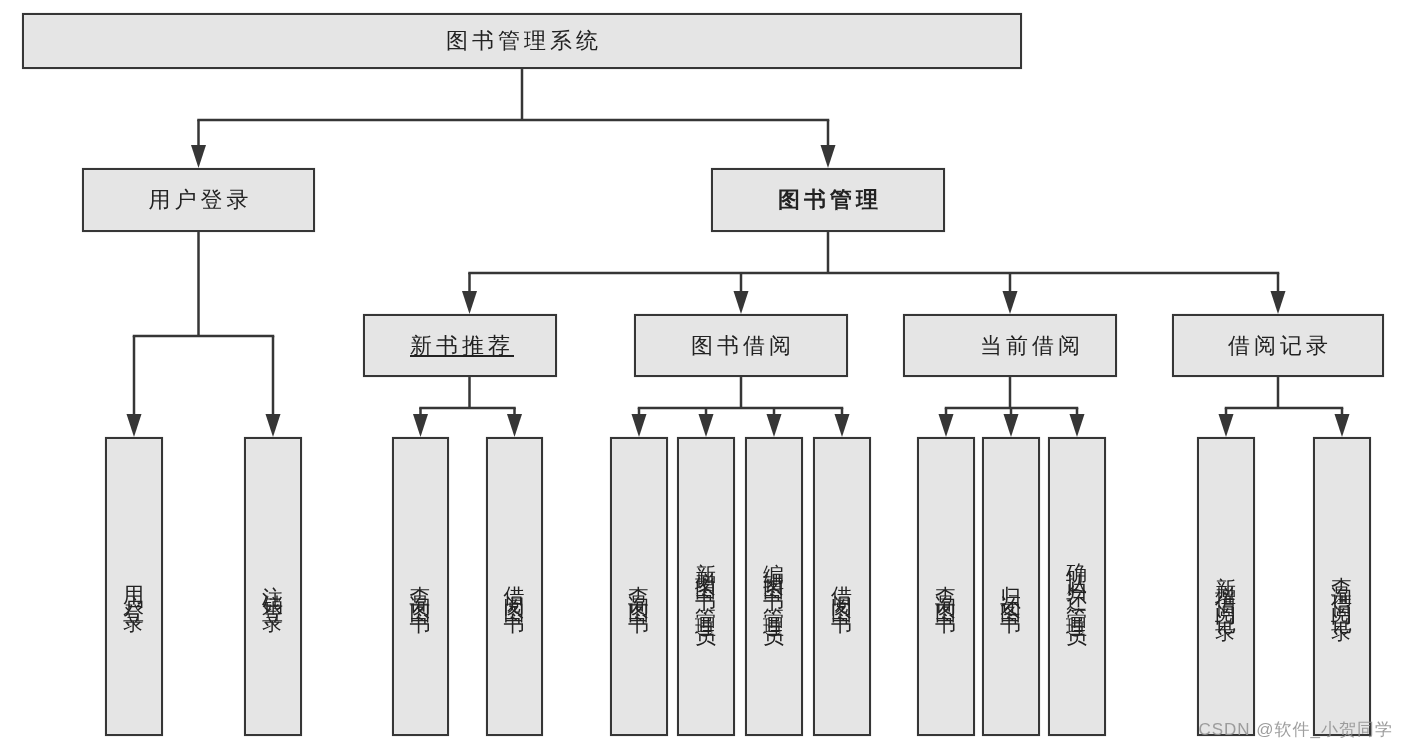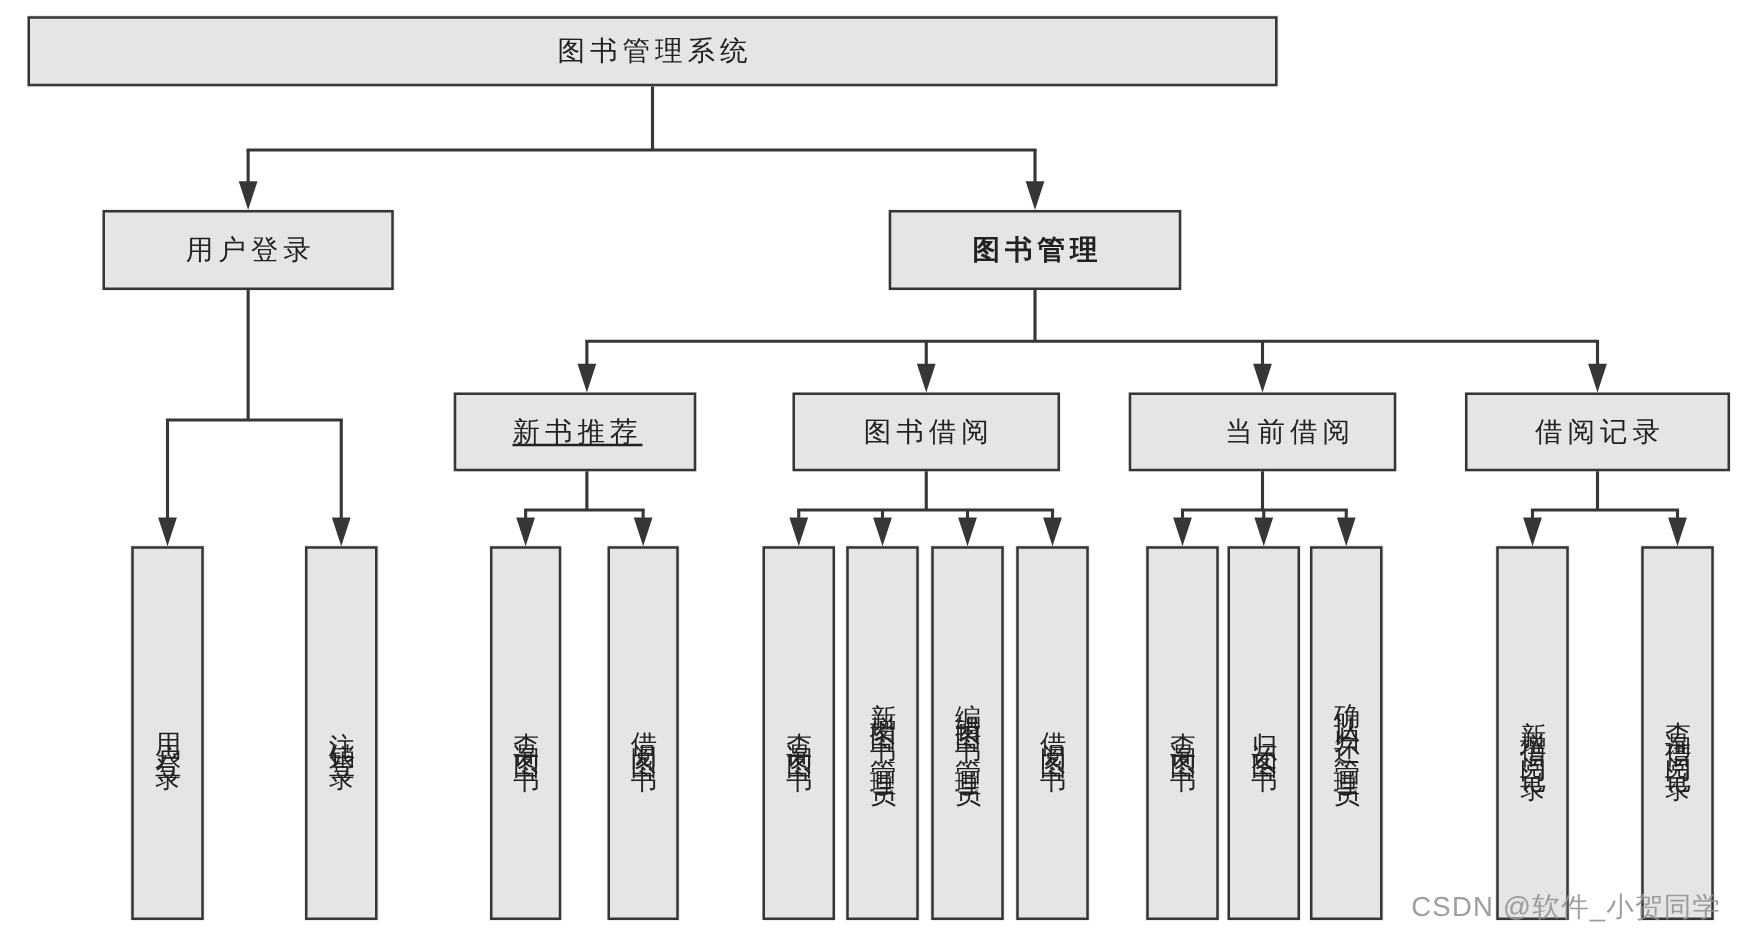--- a/index.html
+++ b/index.html
@@ -30,22 +30,22 @@
     text-orientation:mixed;
     font-size:21px;
     letter-spacing:9px;
     text-indent:0;
     line-height:1;
   }
   #connectors{position:absolute;left:0;top:0;z-index:0;}
   .node{z-index:1;}
   #watermark{
     position:absolute;
-    right:28px;bottom:6px;
-    font-size:22px;
+    right:12px;bottom:6px;
+    font-size:17px;
     letter-spacing:1px;
     color:rgba(148,148,148,.9);
     z-index:5;
     white-space:nowrap;
   }
 </style>
 </head>
 <body>
 
 <svg id="connectors" width="1405" height="747" viewBox="0 0 1405 747">

